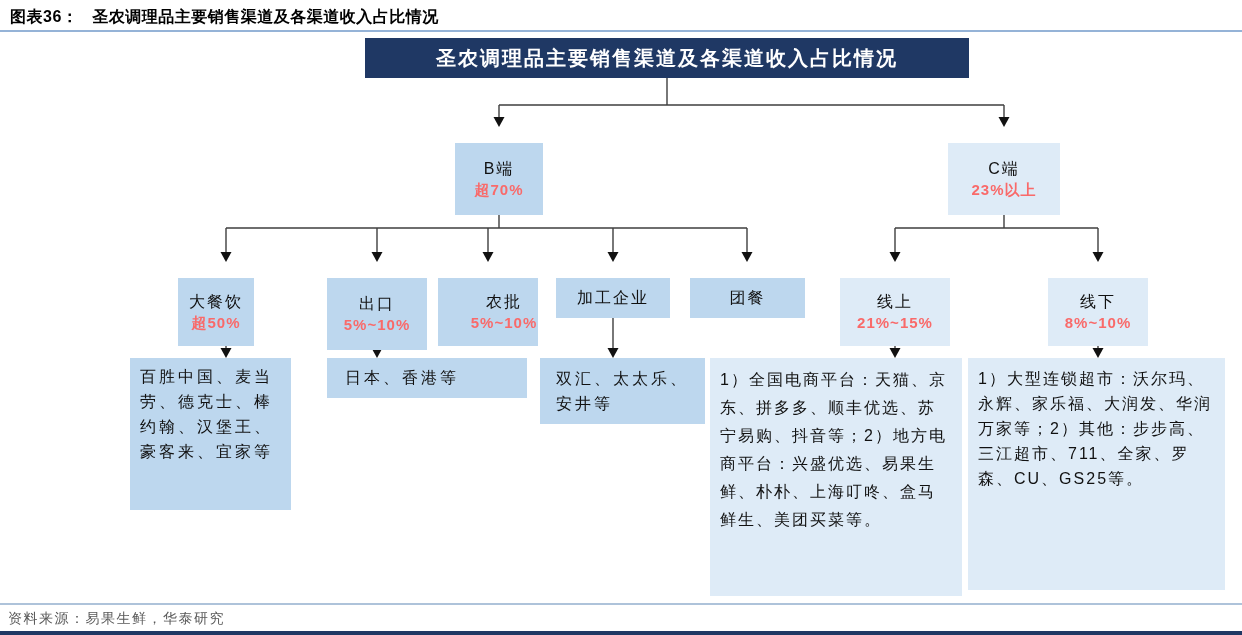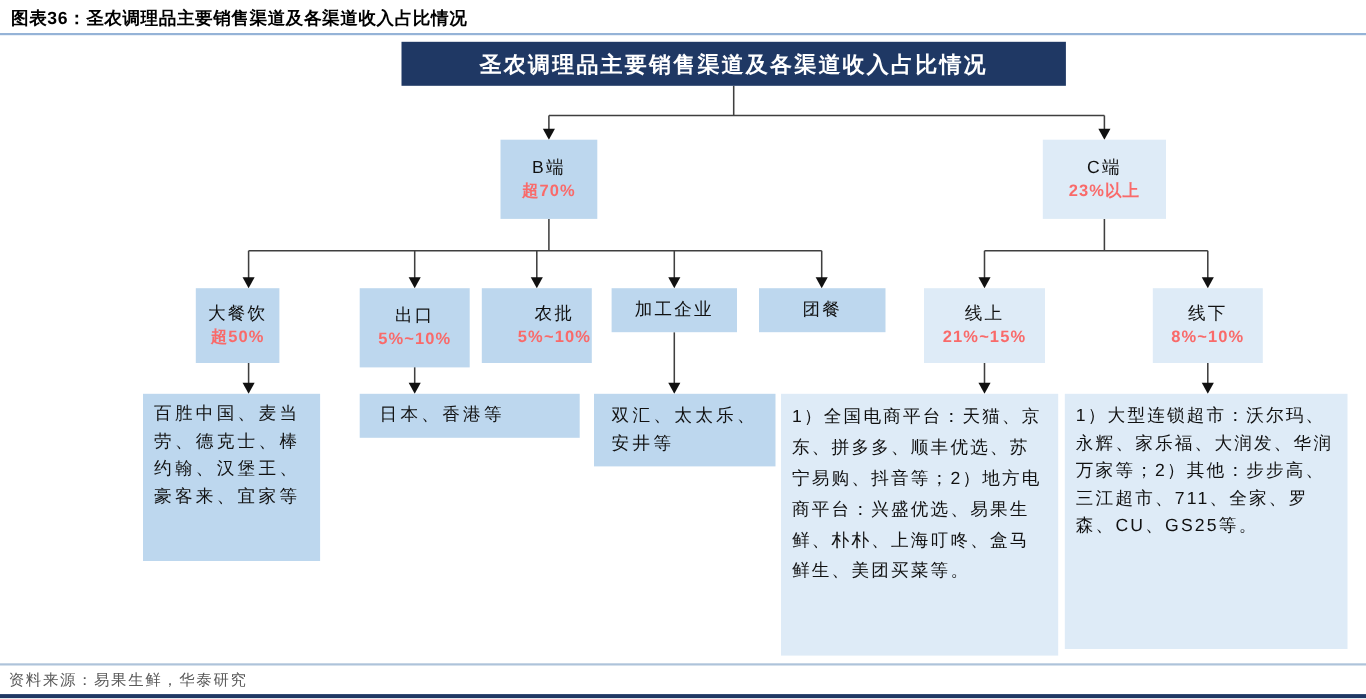--- a/index.html
+++ b/index.html
@@ -2,34 +2,34 @@
 <html><head>
 <meta charset="utf-8">
 <style>
   html,body{margin:0;padding:0;background:#ffffff;}
   body{font-family:"Liberation Sans","DejaVu Sans",sans-serif;color:#1a1a1a;}
   .page{position:relative;width:1242px;height:635px;background:#fff;overflow:hidden;}
 
   
   .fig-header{position:absolute;left:10px;top:7px;font-size:16px;font-weight:bold;color:#000;
     letter-spacing:0.5px;white-space:nowrap;}
-  .fig-header .fig-label{}
+  .fig-header .fig-label{margin-right:14px;}
   .rule-top{position:absolute;left:0;top:30px;width:1242px;height:2px;background:#95B3D7;}
 
   
   .rule-footer{position:absolute;left:0;top:603px;width:1242px;height:2px;background:#AEC3DA;}
   .source-text{position:absolute;left:8px;top:610px;font-size:14px;color:#595959;letter-spacing:1.5px;}
   .bottom-bar{position:absolute;left:0;top:631px;width:1242px;height:4px;background:#1F3864;}
 
   
   .canvas{position:absolute;left:0;top:0;width:1242px;height:635px;}
   svg.connectors{position:absolute;left:0;top:0;}
 
   .node{position:absolute;box-sizing:border-box;display:flex;flex-direction:column;
-    align-items:center;justify-content:center;text-align:left;}
+    align-items:center;justify-content:center;text-align:left;margin-top:16px;}
   .blue-b{background:#BDD7EE;}
   .blue-c{background:#DEEBF7;}
   .node .lbl{font-size:16px;color:#111;letter-spacing:2px;line-height:22px;}
   .node .pct{font-size:15px;color:#F96A6A;letter-spacing:1px;line-height:20px;font-weight:bold;}
 
   .title-box{position:absolute;left:365px;top:38px;width:604px;height:40px;background:#1F3864;
     color:#fff;font-size:20px;font-weight:bold;letter-spacing:2px;display:flex;
     align-items:center;justify-content:center;}
 
   #n-b{left:455px;top:127px;width:88px;height:72px;}

